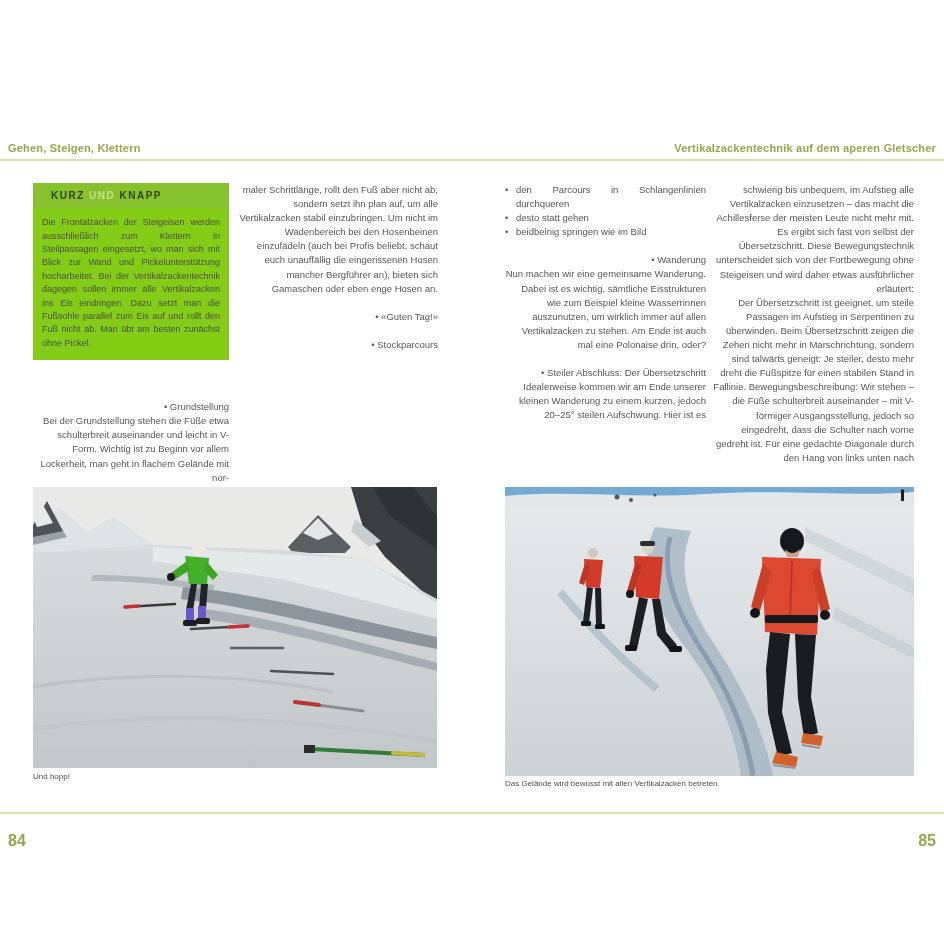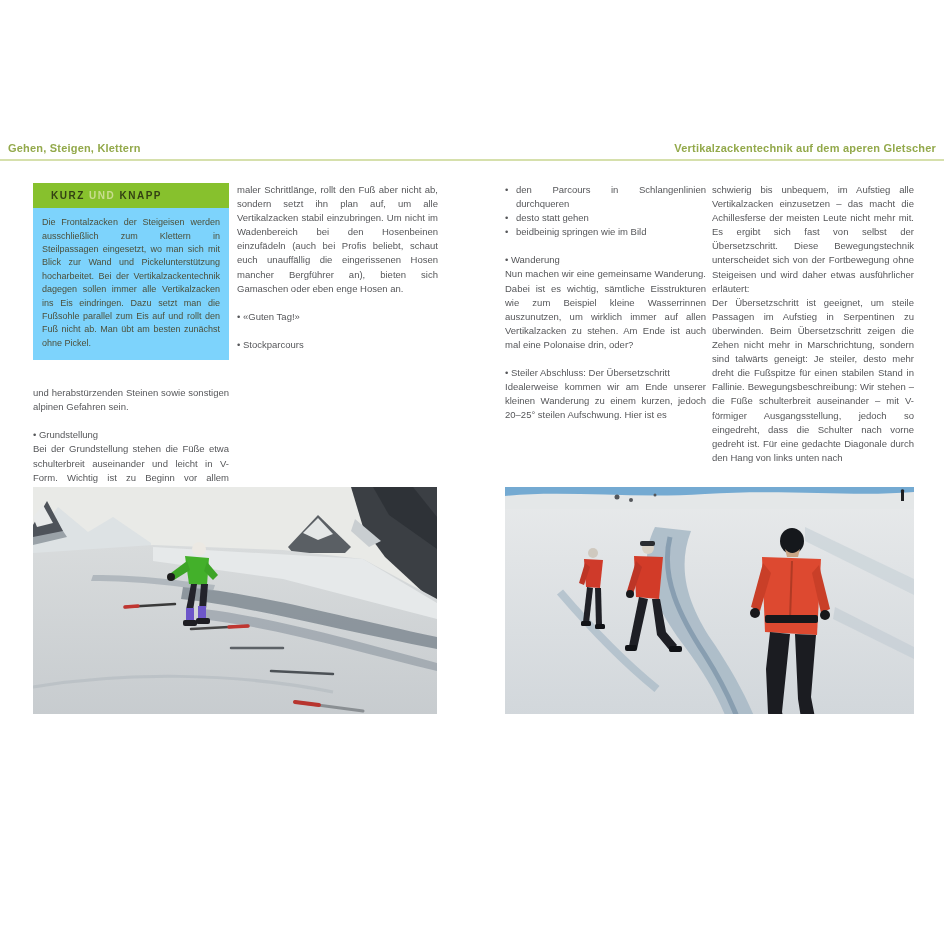--- a/index.html
+++ b/index.html
@@ -1,46 +1,46 @@
 <!DOCTYPE html>
 <html><head>
 <meta charset="utf-8">
 <style>
   html,body{margin:0;padding:0;background:#ffffff;}
-  #page{position:relative;width:944px;height:714px;background:#ffffff;overflow:hidden;
+  #page{position:relative;width:944px;height:944px;background:#ffffff;overflow:hidden;
         font-family:"Liberation Sans",sans-serif;color:#56575a;}
 
   
   .runhead{position:absolute;top:142px;font-size:11px;font-weight:bold;color:#93a94b;letter-spacing:.2px;}
   .runhead.left{left:8px;}
   .runhead.right{right:8px;}
   .rule{position:absolute;left:0;width:944px;height:2px;background:#d6e0ac;}
   .rule.top{top:159px;}
   .rule.bottom{top:812px;}
 
   .pagenum{position:absolute;top:832px;font-size:16px;font-weight:bold;color:#93a94b;}
   .pagenum.left{left:8px;}
   .pagenum.right{right:8px;}
 
   
   .col{position:absolute;top:183px;font-size:9.5px;line-height:14.1px;text-align:justify;color:#56575a;}
   #col1{left:33px;width:196px;}
   #col2{left:237px;width:201px;}
   #col3{left:505px;width:201px;}
   #col4{left:712px;width:202px;}
-  .col p{margin:0 0 0 0;}
+  .col p{margin:0 0 0 0;text-align:right;}
   .col .gap{height:14px;}
   .head{font-weight:normal;text-align:left;}
 
   
   #infobox{width:196px;margin-bottom:26px;}
   #infobox .bar{background:#87c12d;padding:6px 9px 5px 18px;font-size:10px;font-weight:bold;
                 letter-spacing:1.5px;color:#334113;}
   #infobox .bar .lite{color:#c9dd90;}
-  #infobox .bd{background:#7dd3fc;padding:8px 9px 10px 9px;font-size:9px;line-height:13.4px;
+  #infobox .bd{background:#84cc16;padding:8px 9px 10px 9px;font-size:9px;line-height:13.4px;
                color:#4c4f3a;text-align:justify;}
 
   
   ul.blist{list-style:none;margin:0;padding:0;}
   ul.blist li{position:relative;padding-left:11px;margin:0;}
   ul.blist li::before{content:"\2022";position:absolute;left:0;top:0;}
 
   
   .photo{position:absolute;top:487px;display:block;}
   #photoL{left:33px;}
@@ -56,21 +56,20 @@
 
   <div class="runhead left">Gehen, Steigen, Klettern</div>
   <div class="runhead right">Vertikalzackentechnik auf dem aperen Gletscher</div>
   <div class="rule top"></div>
 
   <div class="col" id="col1">
     <div id="infobox">
       <div class="bar"><span>KURZ</span> <span class="lite">UND</span> <span>KNAPP</span></div>
       <div class="bd">Die Frontalzacken der Steigeisen werden ausschließlich zum Klettern in Steilpassagen eingesetzt, wo man sich mit Blick zur Wand und Pickelunterstützung hocharbeitet. Bei der Vertikalzackentechnik dagegen sollen immer alle Vertikalzacken ins Eis eindringen. Dazu setzt man die Fußsohle parallel zum Eis auf und rollt den Fuß nicht ab. Man übt am besten zunächst ohne Pickel.</div>
     </div>
-    <p>und herabstürzenden Steinen sowie sonstigen alpinen Gefahren sein.</p>
     <div class="gap"></div>
     <p class="head">• Grundstellung</p>
     <p>Bei der Grundstellung stehen die Füße etwa schulterbreit auseinander und leicht in V-Form. Wichtig ist zu Beginn vor allem Lockerheit, man geht in flachem Gelände mit nor-</p>
   </div>
 
   <div class="col" id="col2">
     <p>maler Schrittlänge, rollt den Fuß aber nicht ab, sondern setzt ihn plan auf, um alle Vertikalzacken stabil einzubringen. Um nicht im Wadenbereich bei den Hosenbeinen einzufädeln (auch bei Profis beliebt, schaut euch unauffällig die eingerissenen Hosen mancher Bergführer an), bieten sich Gamaschen oder eben enge Hosen an.</p>
     <div class="gap"></div>
     <p class="head">• «Guten Tag!»</p>
     <div class="gap"></div>

